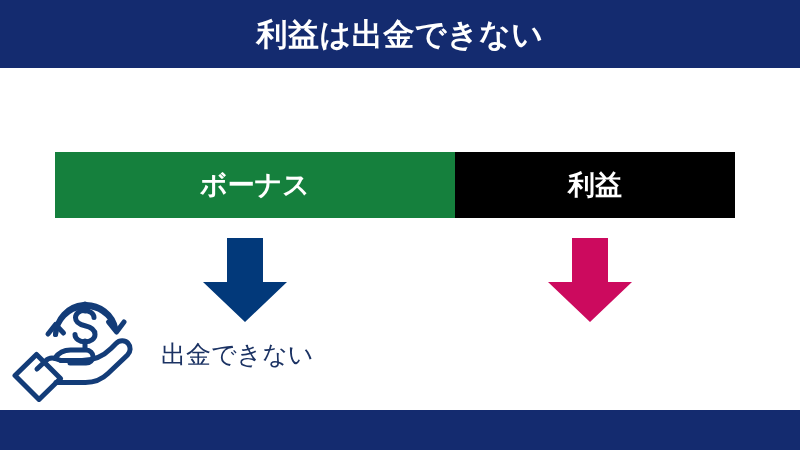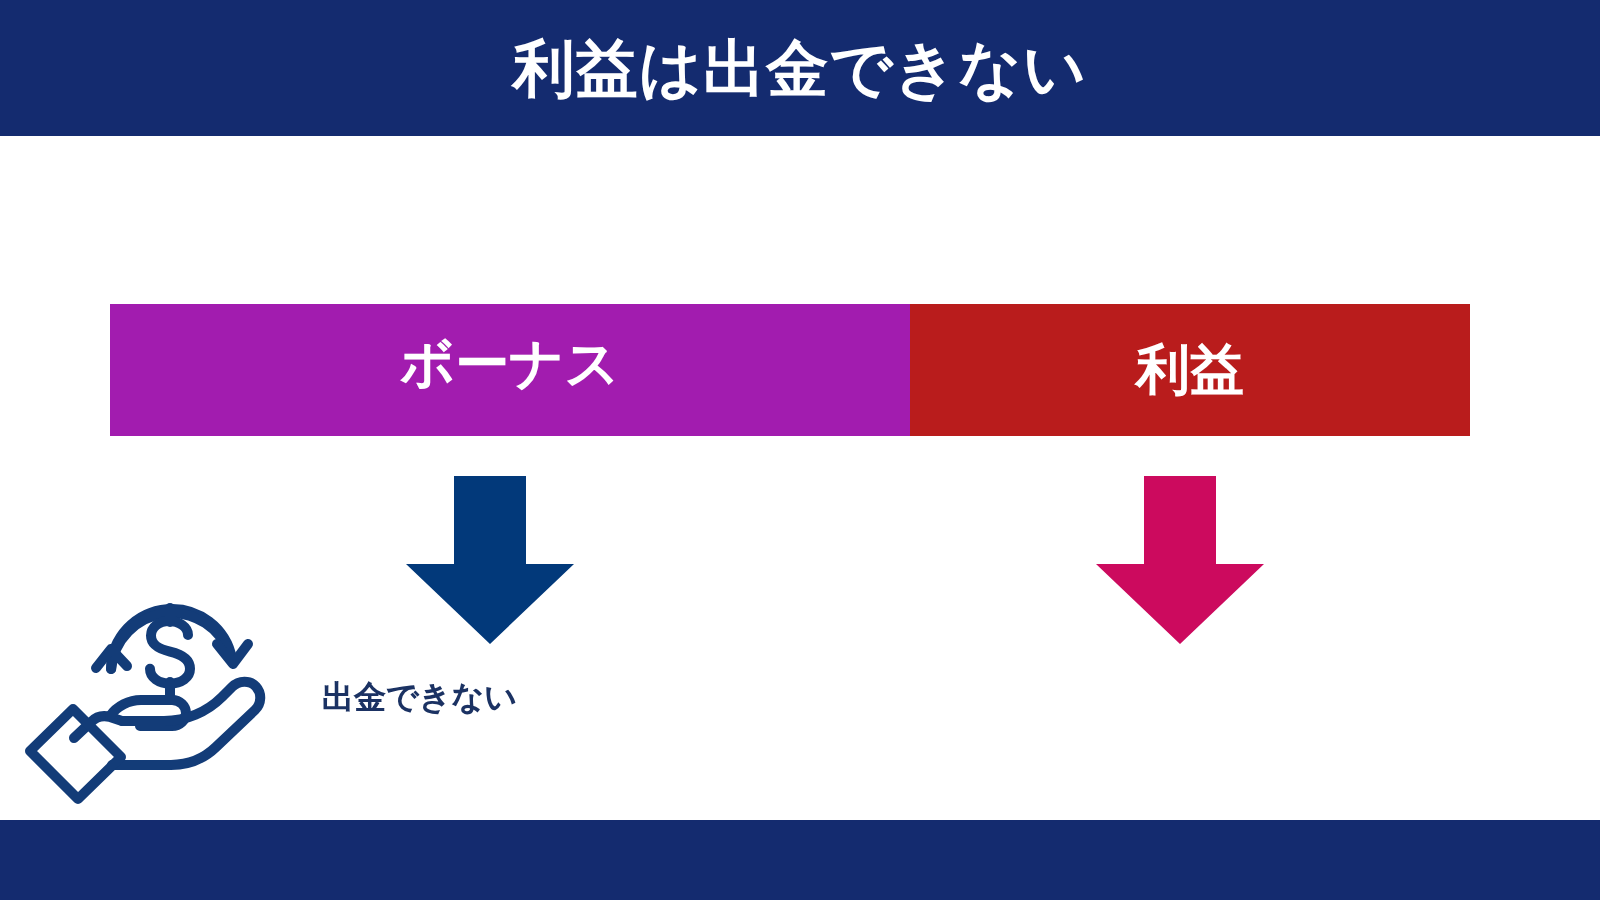--- a/index.html
+++ b/index.html
@@ -59,42 +59,41 @@
   }
   .seg-label {
     color: #ffffff;
     font-size: 27px;
     font-weight: bold;
     line-height: 1;
     white-space: nowrap;
   }
   .seg-bonus {
     width: 400px;
-    background: #a21caf;
-    font-family: Liberation Mono, monospace;
+    background: #15803d;
   }
   .seg-profit {
     width: 280px;
-    background: #b91c1c;
+    background: #000000;
   }
 
   
   .arrow {
     position: absolute;
     width: 84px;
     height: 84px;
   }
   .arrow-left  { left: 203px; top: 238px; }
   .arrow-right { left: 548px; top: 238px; }
 
   
   .caption {
     position: absolute;
-    font-size: 16px;
-    font-weight: bold;
+    font-size: 25px;
+    font-weight: normal;
     color: #1b3263;
     line-height: 1;
     white-space: nowrap;
   }
   .caption-left  { left: 161px; top: 342px; }
   .caption-right { left: 511px; top: 342px; }
 
   
   .money-icon {
     position: absolute;

